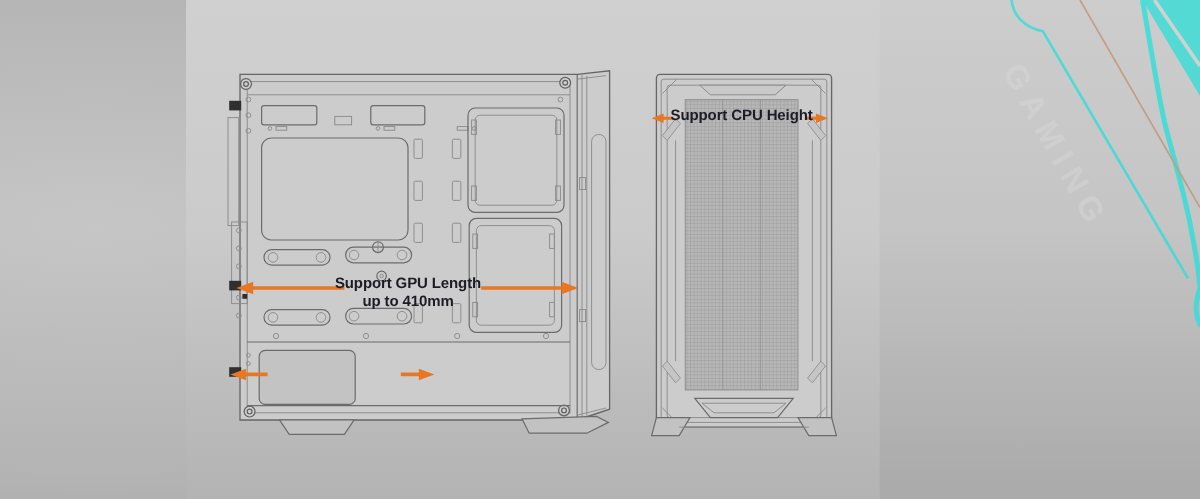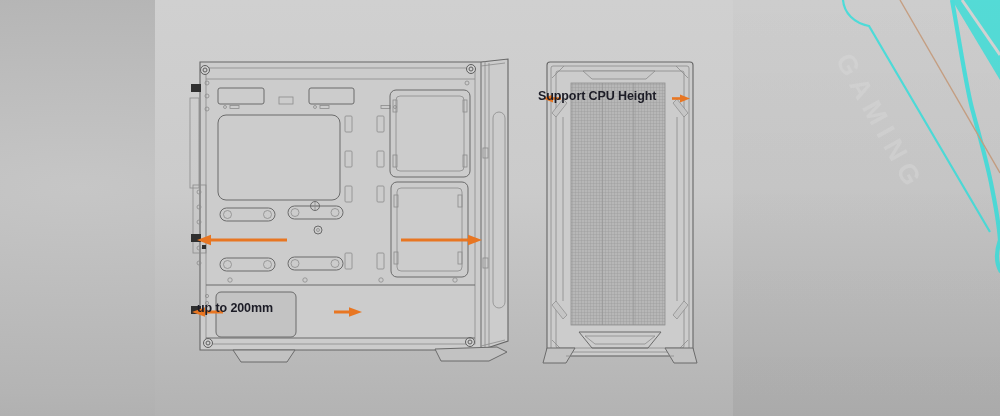--- a/index.html
+++ b/index.html
@@ -17,21 +17,21 @@
     background:linear-gradient(180deg,#d0d0d0 0%,#cbcbcb 45%,#b3b3b3 100%);
   }
   
   .product-image::after{
     content:"";position:absolute;left:578px;top:0;right:0;bottom:0;
     background:linear-gradient(180deg,rgba(0,0,0,.015),rgba(0,0,0,.05));
     pointer-events:none;
   }
   svg.linework{position:absolute;left:0;top:0;}
   .anno{
-    position:absolute;width:160px;
+    position:absolute;text-align:center;width:160px;
     font-weight:bold;font-size:12.5px;line-height:1.18;
     color:var(--annotation-text,#1c1c26);letter-spacing:-0.1px;
   }
   .anno-gpu{left:105px;top:229px;}
   .anno-psu{left:42px;top:301px;}
   .anno-cpu{left:383px;top:89px;}
   .watermark{
     position:absolute;left:701px;top:48px;
     transform:rotate(61deg);transform-origin:0 0;
     font-weight:bold;font-size:27px;letter-spacing:7px;
@@ -228,22 +228,23 @@
       <polygon class="arrow-head" points="207,312 194,307.2 194,316.8"></polygon>
 
       <line class="arrow-line thin" x1="406" y1="98.5" x2="397" y2="98.5"></line>
       <polygon class="arrow-head" points="388,98.5 398,94.6 398,102.4"></polygon>
       <line class="arrow-line thin" x1="517" y1="98.5" x2="526" y2="98.5"></line>
       <polygon class="arrow-head" points="535,98.5 525,94.6 525,102.4"></polygon>
     </g>
   </svg>
 
   <div class="anno anno-gpu">
+    <div>Support GPU Length</div>
+    <div>up to 410mm</div>
   </div>
   <div class="anno anno-psu">
-    <div>up to 200mm</div>
   </div>
   <div class="anno anno-cpu">
     <div>Support CPU Height</div>
   </div>
 
   <div class="watermark">GAMING</div>
 </div>
 
 </body></html>

